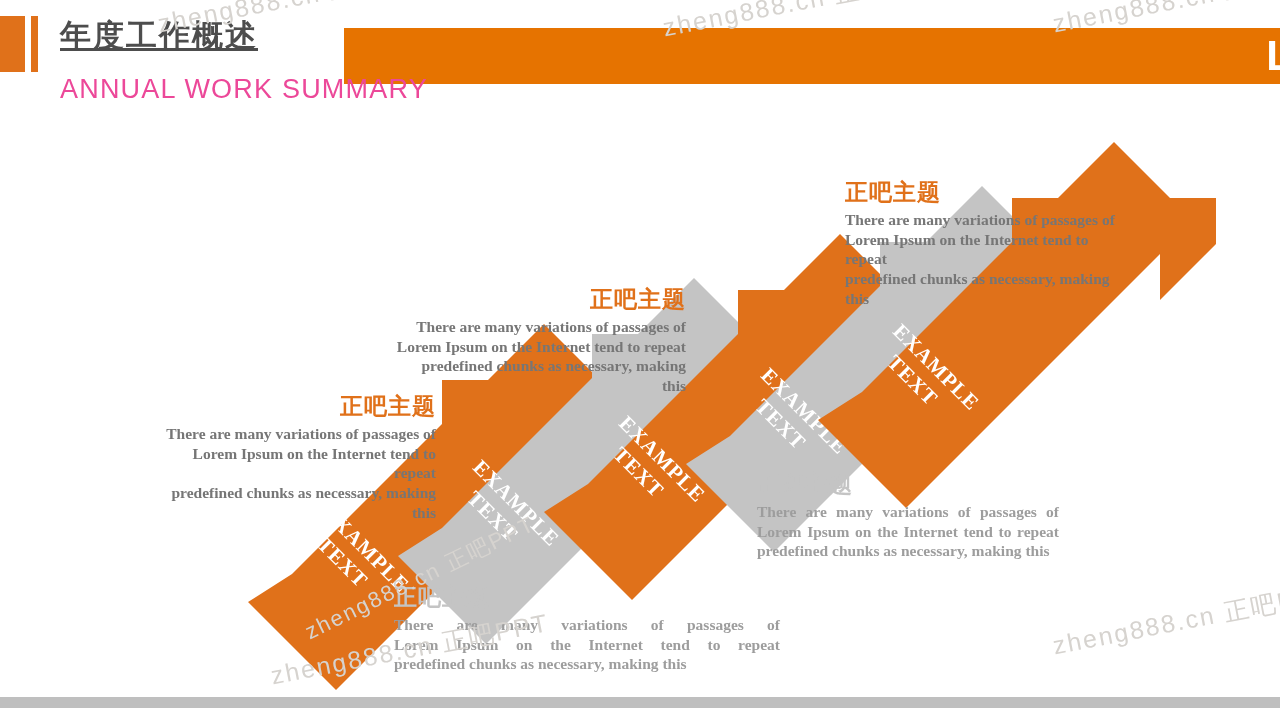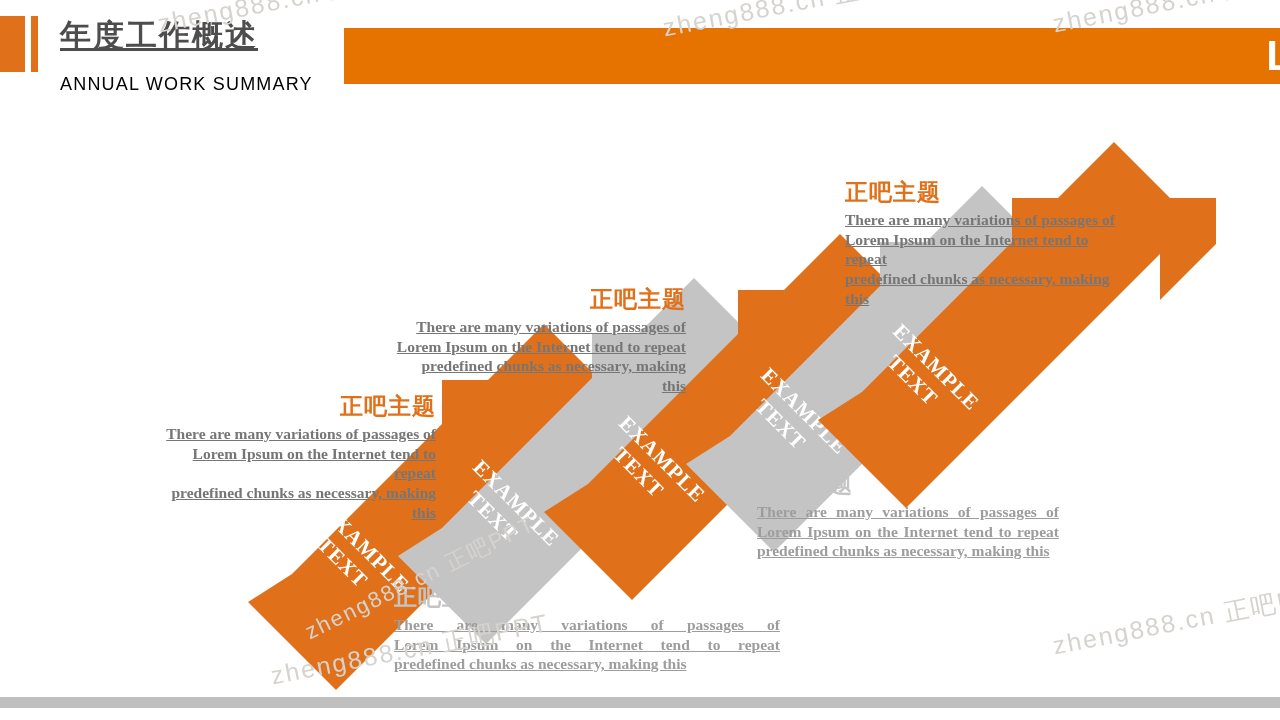--- a/index.html
+++ b/index.html
@@ -61,22 +61,22 @@
     color: #4d4d4d;
     letter-spacing: 2px;
     line-height: 1.15;
     white-space: nowrap;
     text-decoration: underline;
   }
   #title-en {
     position: absolute;
     left: 60px;
     top: 74px;
-    font-size: 18px;
-    color: #000000;
+    font-size: 27px;
+    color: #ec4899;
     letter-spacing: 1.2px;
     white-space: nowrap;
   }
 
   
   #footer-bar {
     position: absolute;
     left: 0;
     top: 697px;
     width: 1280px;
@@ -114,21 +114,20 @@
     margin: 8px 0 3px 0;
     line-height: 1.25;
   }
   .tb-body {
     font-family: "Liberation Serif", serif;
     font-weight: bold;
     font-size: 15.5px;
     line-height: 1.28;
     color: #767676;
     margin: 0;
-    text-decoration: underline;
   }
   .accent-head { color: #e0711a; }
   .muted-head  { color: #c4c4c4; }
   .muted-body  { color: #9d9d9d; }
 
   .align-right  { text-align: right; }
   .align-left   { text-align: left; }
 
   
   #tb-1 { left: 148px; top: 384px; width: 288px; }

